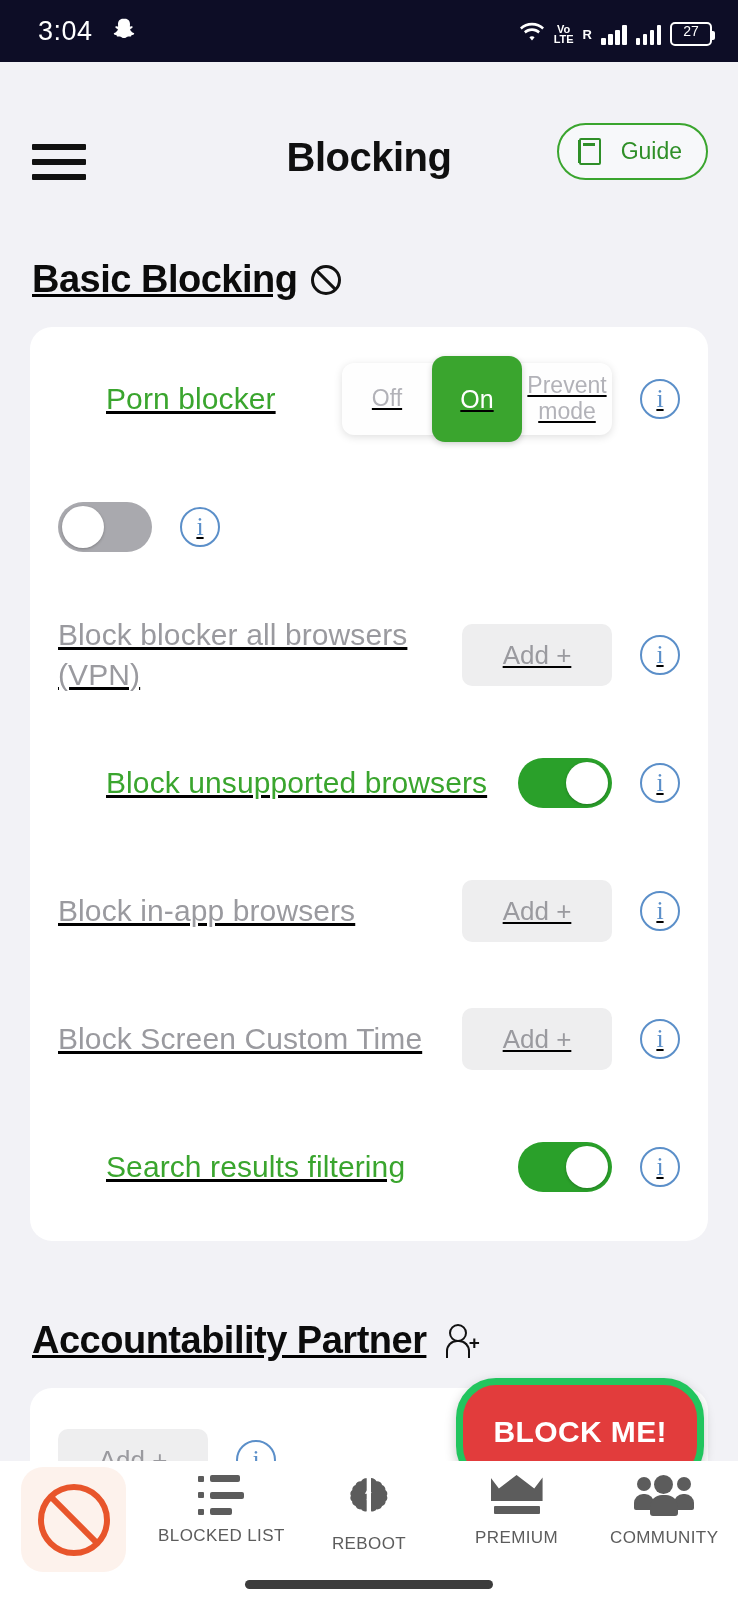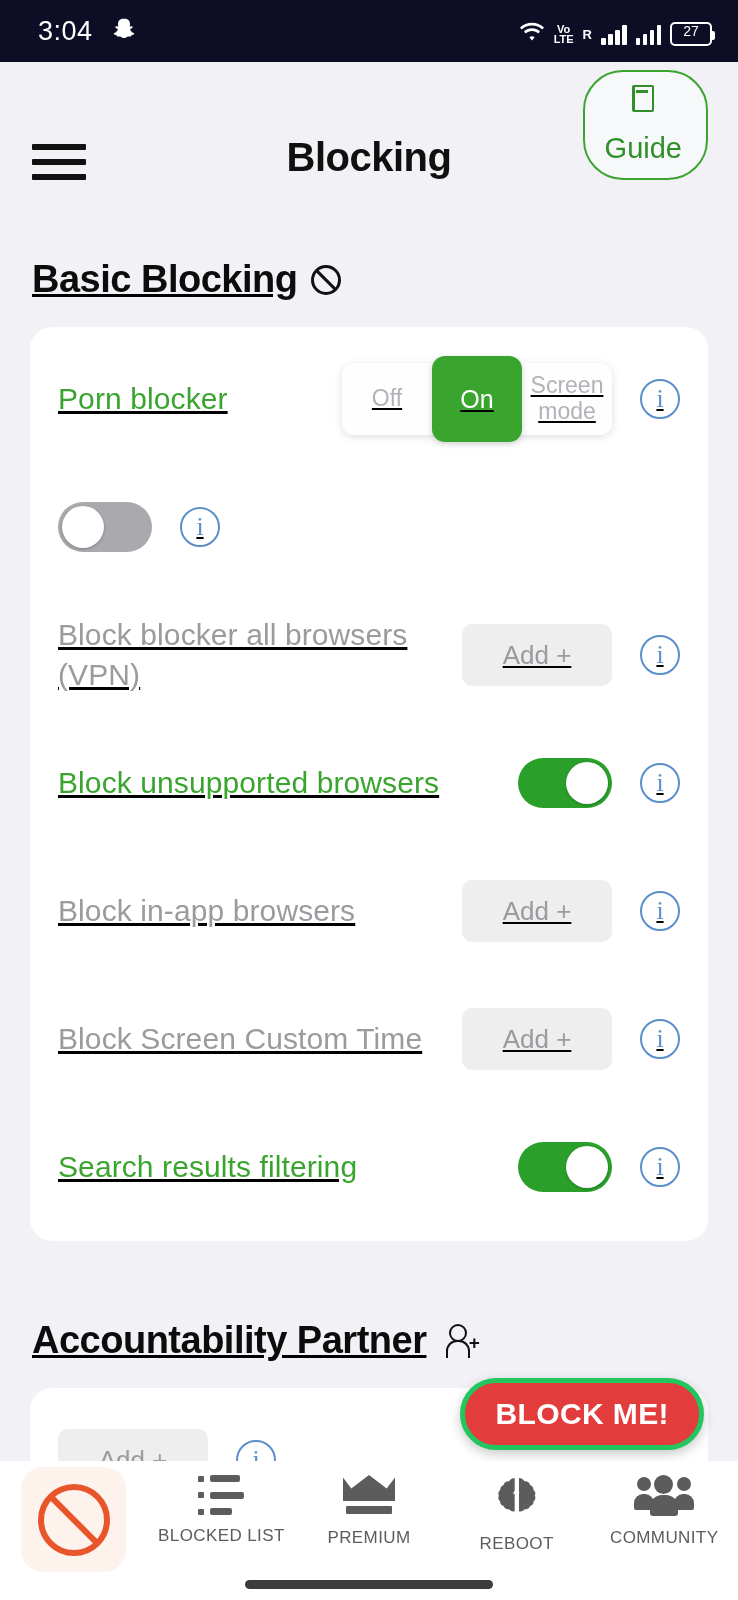--- a/index.html
+++ b/index.html
@@ -66,24 +66,23 @@
     position: absolute; left: 0; right: 0; text-align: center;
     pointer-events: none;
   }
   .guide-btn {
     display: flex; align-items: center; gap: 20px;
     border: 2.5px solid #3aa52e;
     border-radius: 40px;
     padding: 13px 24px 13px 20px;
     background: #f7f8fa;
     color: #2f8f28;
-    font-size: 29px;
+    font-size: 23px;
     position: relative; z-index: 2;
     cursor: pointer;
-    flex-direction: column;
   }
   .book-ic { width: 22px; height: 27px; border: 2.5px solid #2f8f28; border-radius: 2px; position: relative; }
   .book-ic::before { content:""; position:absolute; left:2px; top:3px; width:12px; height:2.5px; background:#2f8f28; }
   .book-ic::after { content:""; position:absolute; left:-2.5px; top:0; bottom:0; width:3px; background:#2f8f28; }
 
   
   .content { padding: 0 30px; text-decoration: underline; }
 
   .section-title {
     display: flex; align-items: center; gap: 14px;
@@ -125,21 +124,21 @@
     padding: 14px 0;
   }
   .row-label {
     flex: 1;
     font-size: 30px;
     line-height: 1.33;
     color: #9a9a9f;
     padding-right: 16px;
     letter-spacing: 0.1px;
   }
-  .row-label.active { color: #3aa52e; }
+  .row-label.active { color: #3aa52e; margin-left: 48px; }
 
   .control { display: flex; align-items: center; gap: 28px; }
 
   
   .segmented {
     display: flex; align-items: stretch;
     background: #fefefe;
     border-radius: 12px;
     box-shadow: 0 2px 9px rgba(0,0,0,.13);
     height: 72px;
@@ -195,23 +194,23 @@
   
   .blockme {
     position: absolute;
     right: 34px;
     top: 1378px;
     background: #e23c3c;
     color: #fff;
     font-size: 30px;
     font-weight: 700;
     letter-spacing: 0.4px;
-    border: 5px solid #22c55e;
+    border: 7px solid #22c55e;
     border-radius: 40px;
-    padding: 14px 30px;
+    padding: 30px 30px;
     box-shadow: 0 4px 12px rgba(0,0,0,.22);
     cursor: pointer;
     z-index: 20;
   }
 
   
   .bottomnav {
     position: absolute; left: 0; right: 0; bottom: 0;
     height: 139px;
     background: #ffffff;
@@ -337,21 +336,21 @@
   </div>
 
   <div class="card">
 
     <div class="row">
       <div class="row-label active">Porn blocker</div>
       <div class="control">
         <div class="segmented">
           <div class="seg">Off</div>
           <div class="seg selected">On</div>
-          <div class="seg">Screen mode</div>
+          <div class="seg">Prevent mode</div>
         </div>
         <div class="info-ic">i</div>
       </div>
     </div>
 
     <div class="row">
       <div class="control">
         <div class="toggle off">
             <span class="knob"></span>
           </div>
@@ -445,35 +444,35 @@
         </div>
       <div>
           <span class="dot"></span>
           <span class="ln"></span>
         </div>
     </div>
     <div class="navlabel">BLOCKED LIST</div>
   </div>
 
   <div class="navitem">
-    <div class="crown-ic">
-      <div class="cr"></div>
-      <div class="base"></div>
-    </div>
-    <div class="navlabel">PREMIUM</div>
-  </div>
-
-  <div class="navitem">
     <div class="brain-ic">
       <svg width="44" height="42" viewBox="0 0 44 42" fill="#5c5c5c">
         <path d="M20 3c-3 0-5 1.4-5.8 3.3C11.5 6 9 7.6 8.6 10 6.4 10.8 5 12.8 5.3 15c-1.9 1.3-2.5 3.7-1.4 5.7-1.1 1.9-.6 4.3 1.2 5.6-.2 2.2 1.3 4.2 3.5 4.8.7 2.3 3.2 3.7 5.6 3.2 1.1 1.8 3.4 2.6 5.5 1.9V3zM24 3v33.2c2.1.7 4.4-.1 5.5-1.9 2.4.5 4.9-.9 5.6-3.2 2.2-.6 3.7-2.6 3.5-4.8 1.8-1.3 2.3-3.7 1.2-5.6 1.1-2 .5-4.4-1.4-5.7.3-2.2-1.1-4.2-3.3-5C34.7 7.6 32.2 6 29.4 6.3 28.6 4.4 26.6 3 24 3z"></path>
         <path d="M22.6 11.2l-4.8 7.6h3.9l-2.4 6.6 5.4-8.1h-3.8z" fill="#ffffff"></path>
       </svg>
     </div>
     <div class="navlabel">REBOOT</div>
+  </div>
+
+  <div class="navitem">
+    <div class="crown-ic">
+      <div class="cr"></div>
+      <div class="base"></div>
+    </div>
+    <div class="navlabel">PREMIUM</div>
   </div>
 
   <div class="navitem">
     <div class="people-ic">
       <i class="h1"></i>
       <i class="h2"></i>
       <i class="b1"></i>
       <i class="b2"></i>
       <i class="h3"></i>
       <i class="b3"></i>

